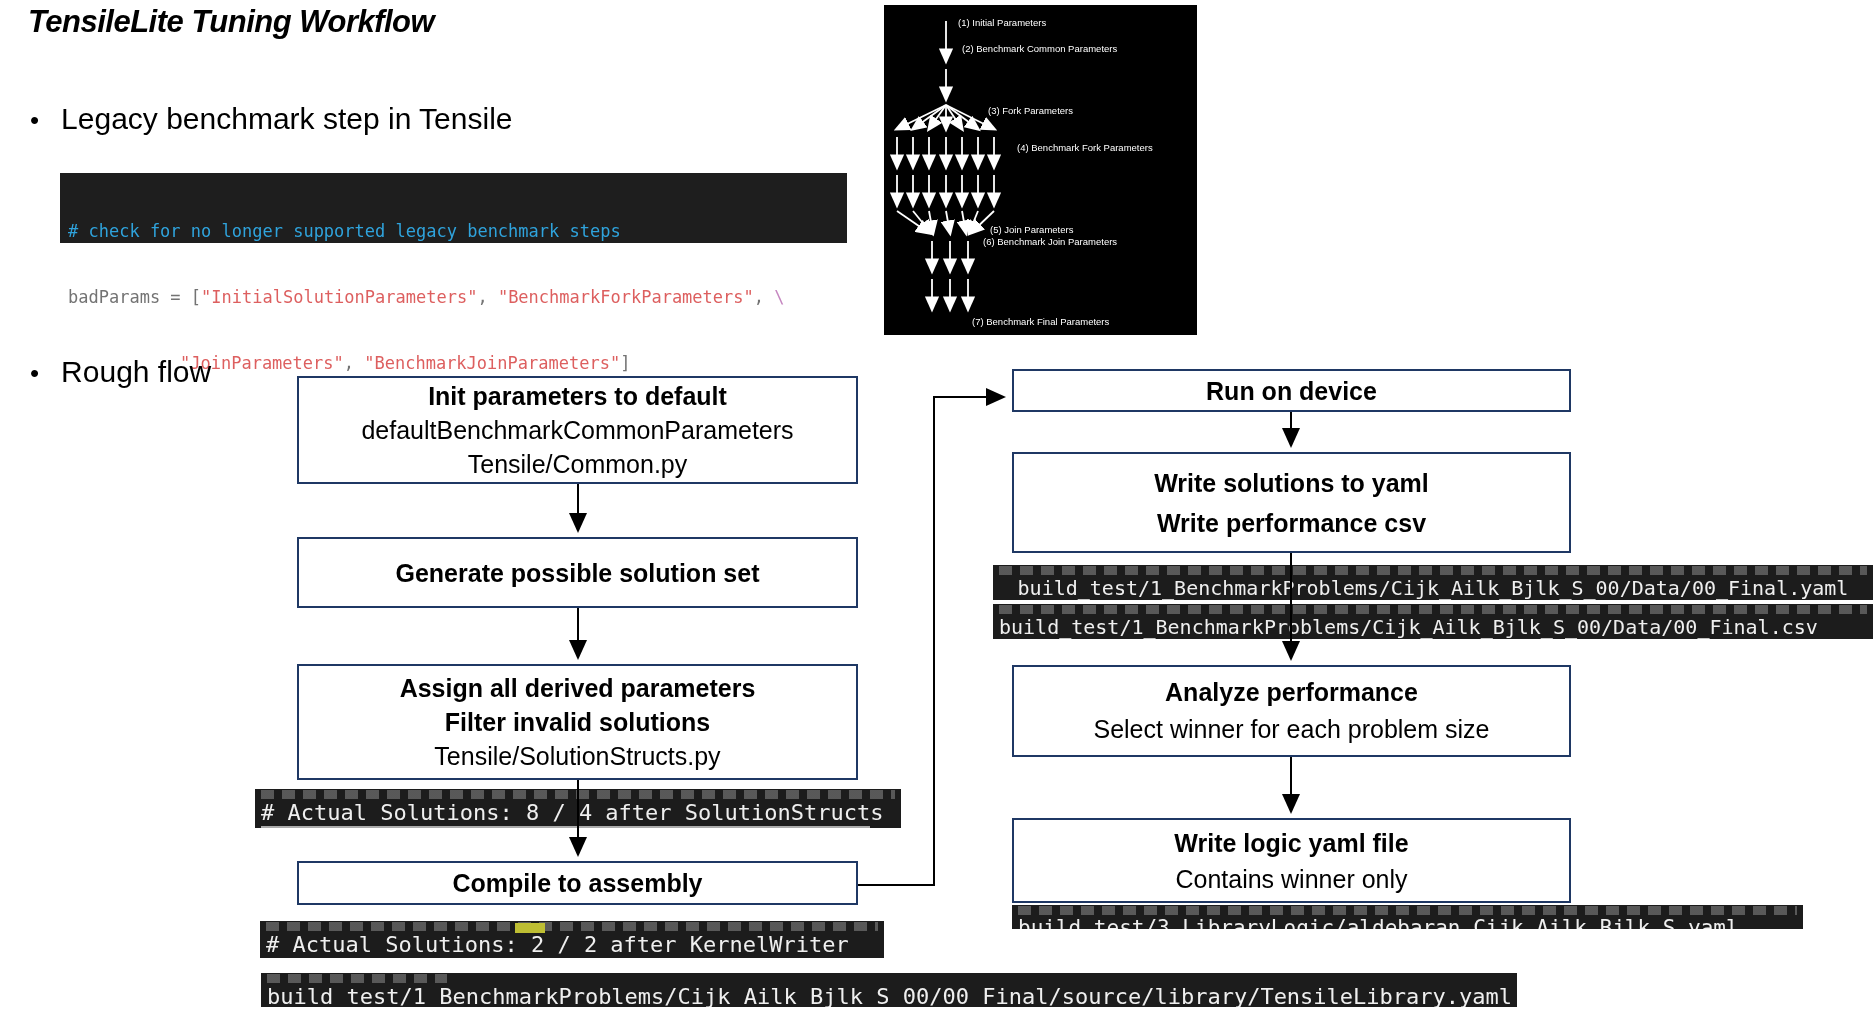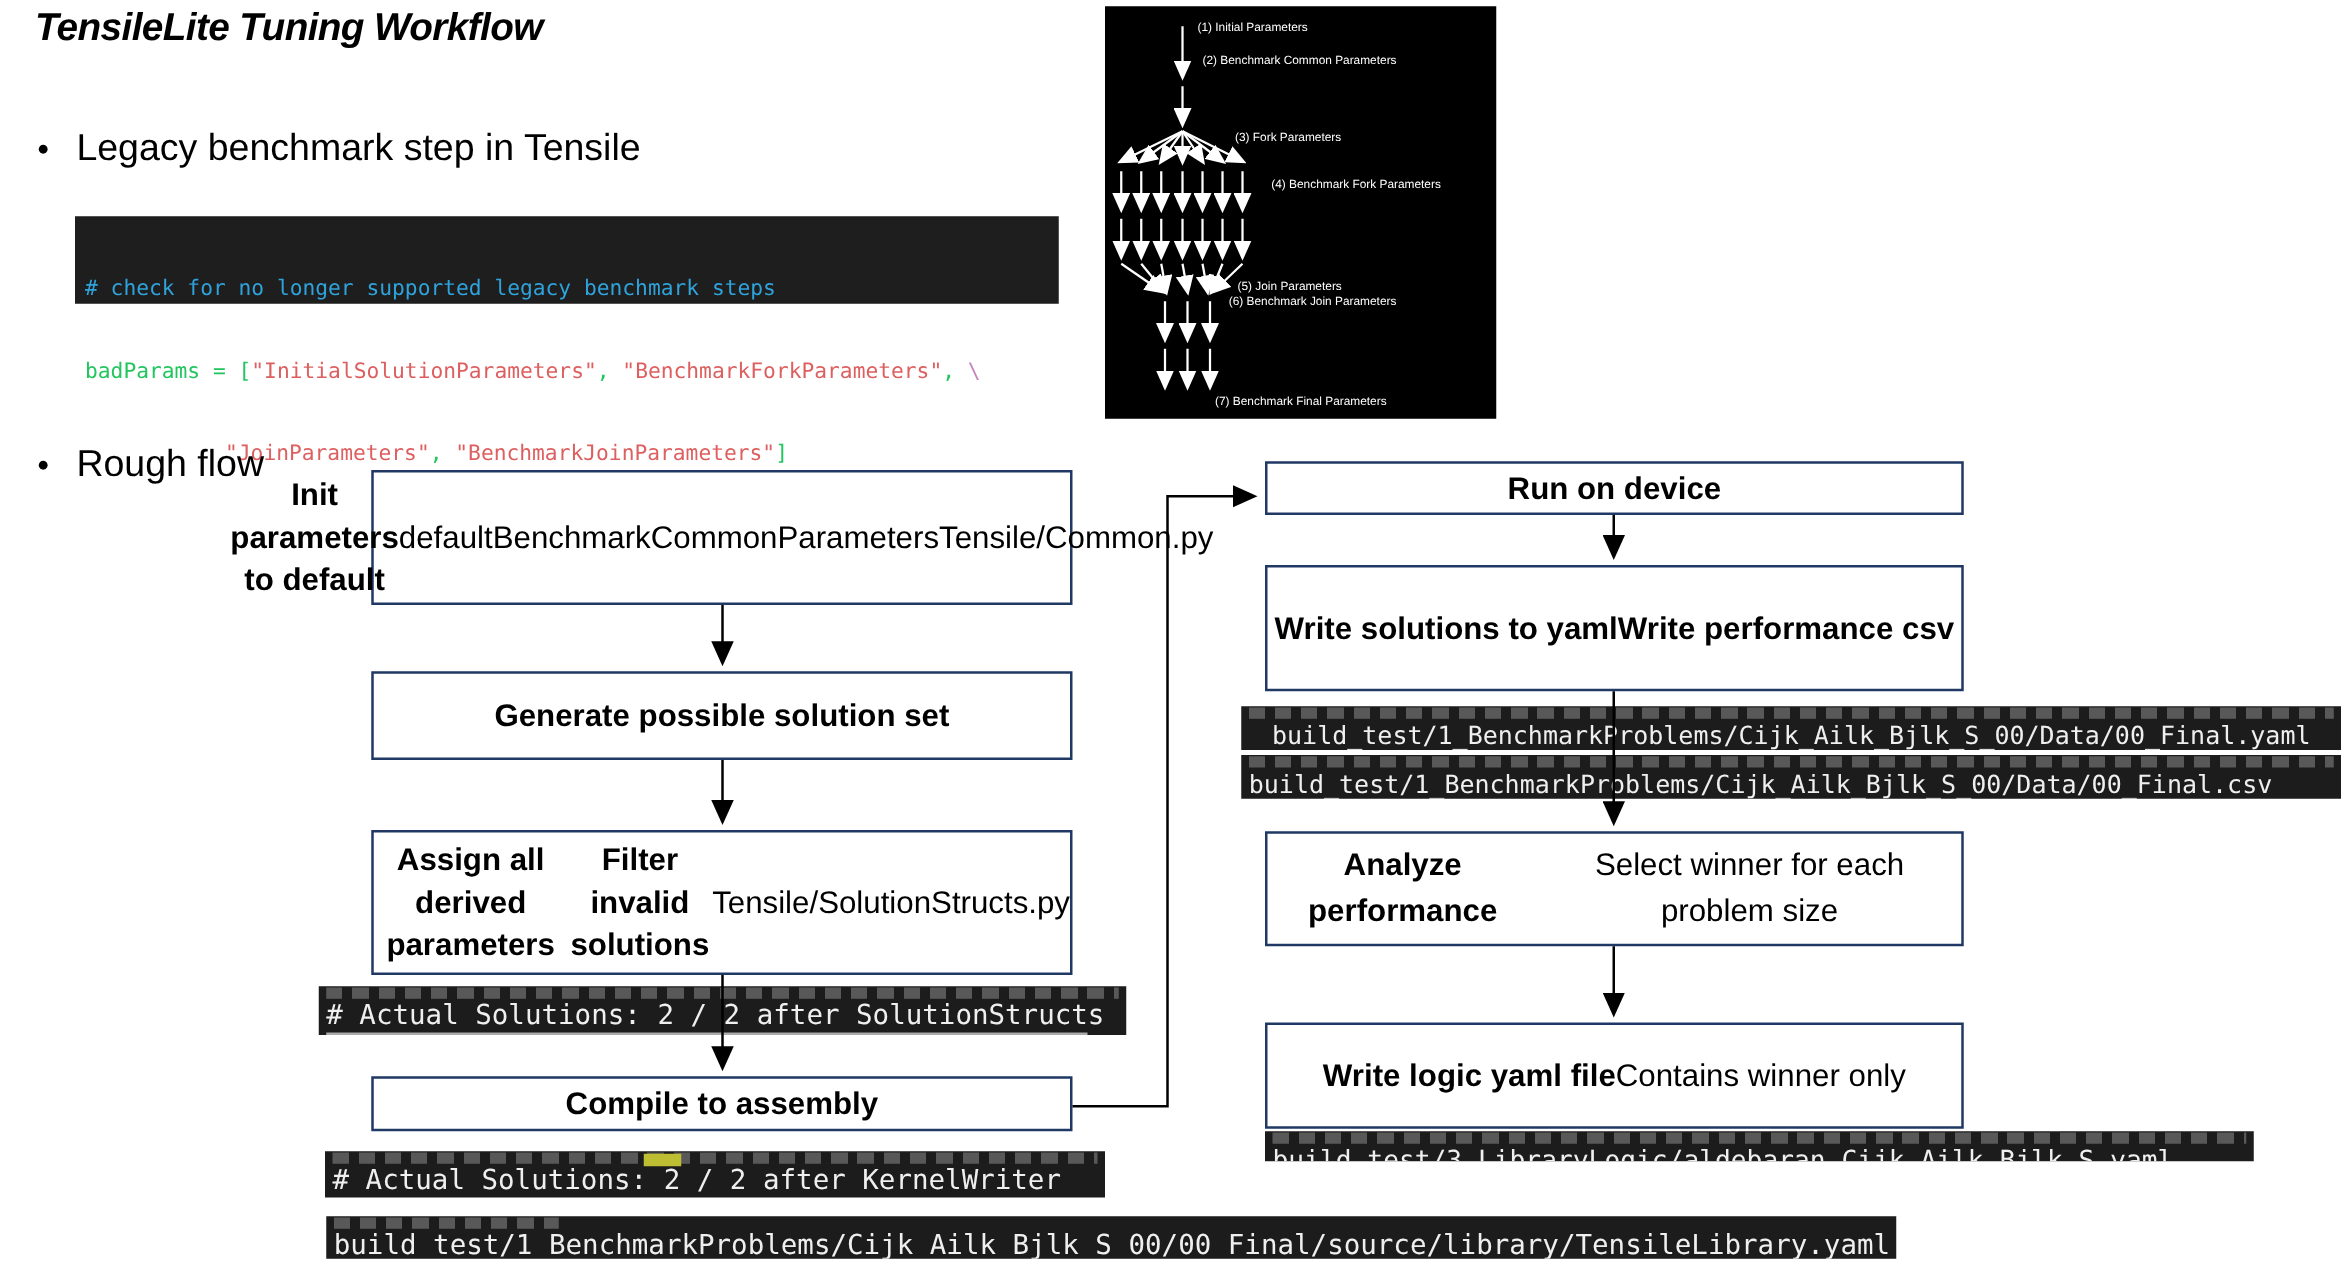--- a/index.html
+++ b/index.html
@@ -13,31 +13,31 @@
   .bullet .glyph{font-size:26px;}
   #bullet1{left:30px;top:102px;}
   #bullet2{left:30px;top:355px;}
   
   .codeblock{
     position:absolute;left:60px;top:173px;width:787px;height:70px;background:#1e1e1e;
     font-family:"DejaVu Sans Mono",monospace;font-size:17px;line-height:22px;
     padding:3px 0 0 8px;box-sizing:border-box;white-space:pre;
   }
   .tok-comment{color:#2fa3dc;}
-  .tok-plain{color:#22c55e;}
+  .tok-plain{color:#737373;}
   .tok-str{color:#dd5f5f;}
   .tok-cont{color:#c586c0;}
   .code-indent{padding-left:112px;}
   
   .diagram{position:absolute;left:884px;top:5px;width:313px;height:330px;background:#000;}
   .diagram .dlabel{position:absolute;color:#fff;font-size:9.5px;white-space:nowrap;}
   
   .fbox{
     position:absolute;background:#fff;border:2.5px solid #1f3864;box-sizing:border-box;
-    display:flex;flex-direction:row;justify-content:center;align-items:center;
+    display:flex;flex-direction:column;justify-content:center;align-items:center;
     text-align:center;font-size:25px;line-height:34px;
   }
   .fbox .b{font-weight:700;}
   
   .tbar{
     position:absolute;background:#1c1c1c;color:#efefef;
     font-family:"DejaVu Sans Mono",monospace;white-space:nowrap;overflow:hidden;
     box-sizing:border-box;padding:0 6px;
   }
   .tbar .clip{
@@ -139,21 +139,21 @@
   </div>
 
   <div class="fbox" style="left:297px;top:664px;width:561px;height:116px;">
     <div class="b">Assign all derived parameters</div>
     <div class="b">Filter invalid solutions</div>
     <div>Tensile/SolutionStructs.py</div>
   </div>
 
   <div class="tbar" style="left:255px;top:789px;width:646px;height:39px;font-size:22px;">
     <div class="clip"></div>
-    <span class="pth"># Actual Solutions: 2 / 2 after SolutionStructs</span>
+    <span class="pth"># Actual Solutions: 8 / 4 after SolutionStructs</span>
     <div class="uline"></div>
   </div>
 
   <div class="fbox" style="left:297px;top:861px;width:561px;height:44px;">
     <div class="b">Compile to assembly</div>
   </div>
 
   <div class="tbar" style="left:260px;top:921px;width:624px;height:37px;font-size:22px;">
     <div class="clip"></div>
     <span class="pth"># Actual Solutions: 2 / 2 after KernelWriter</span>

